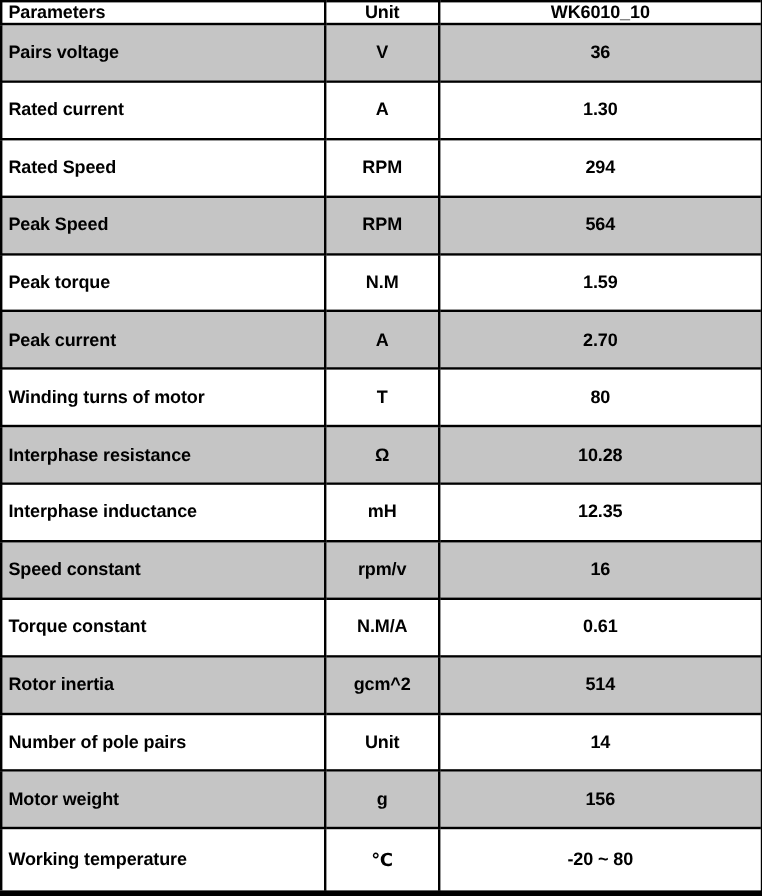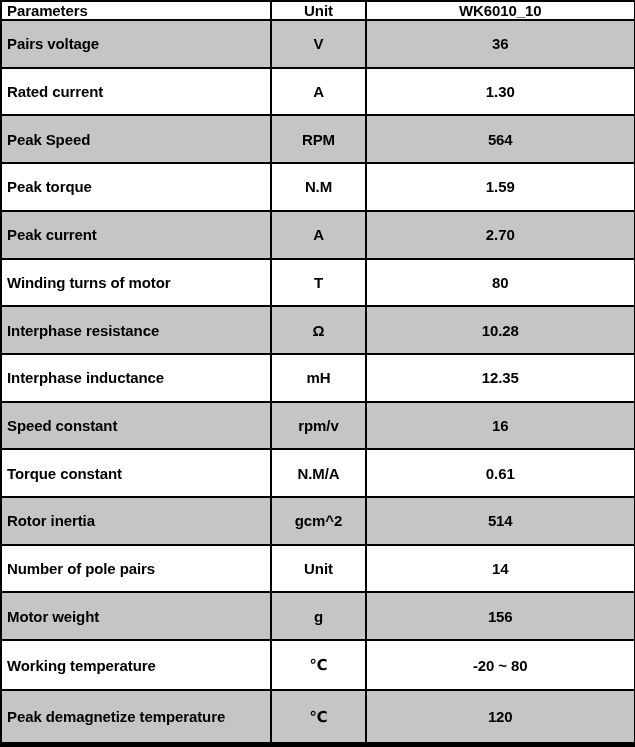--- a/index.html
+++ b/index.html
@@ -80,20 +80,25 @@
         <tr class="shaded">
     <td class="param-col">Pairs voltage</td>
     <td class="unit-col">V</td>
     <td class="value-col">36</td>
   </tr>
         <tr>
     <td class="param-col">Rated current</td>
     <td class="unit-col">A</td>
     <td class="value-col">1.30</td>
   </tr>
+        <tr>
+    <td class="param-col">Rated Speed</td>
+    <td class="unit-col">RPM</td>
+    <td class="value-col">294</td>
+  </tr>
         <tr class="shaded">
     <td class="param-col">Peak Speed</td>
     <td class="unit-col">RPM</td>
     <td class="value-col">564</td>
   </tr>
         <tr>
     <td class="param-col">Peak torque</td>
     <td class="unit-col">N.M</td>
     <td class="value-col">1.59</td>
   </tr>
@@ -140,20 +145,15 @@
         <tr class="shaded">
     <td class="param-col">Motor weight</td>
     <td class="unit-col">g</td>
     <td class="value-col">156</td>
   </tr>
         <tr>
     <td class="param-col">Working temperature</td>
     <td class="unit-col">℃</td>
     <td class="value-col">-20 ~ 80</td>
   </tr>
-        <tr class="shaded">
-    <td class="param-col">Peak demagnetize temperature</td>
-    <td class="unit-col">℃</td>
-    <td class="value-col">120</td>
-  </tr>
       </tbody>
   </table>
 </div>
 
 </body></html>

